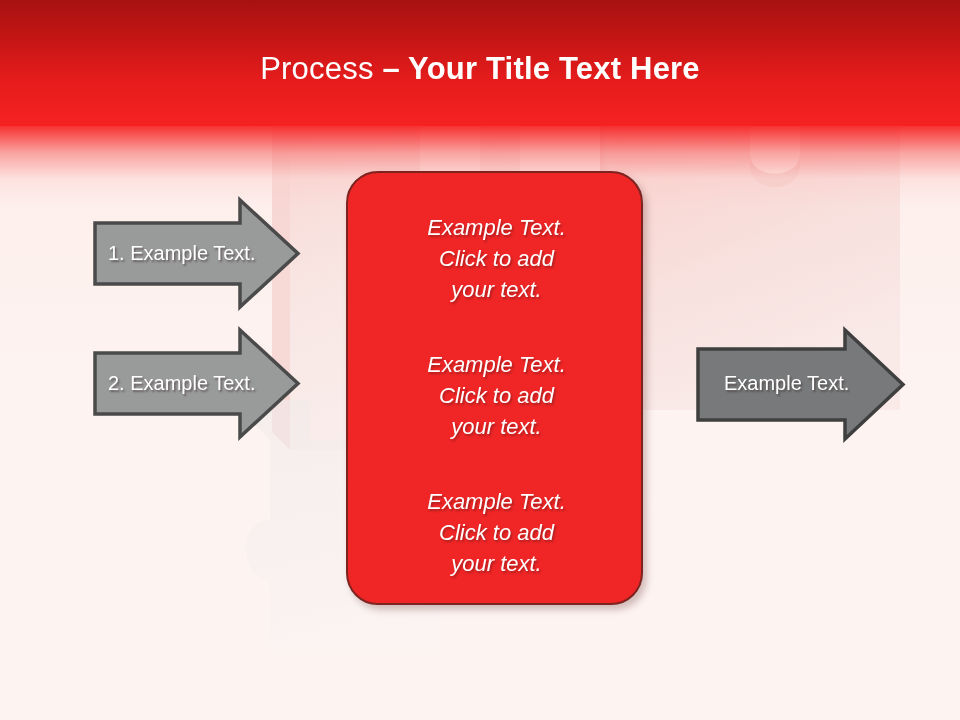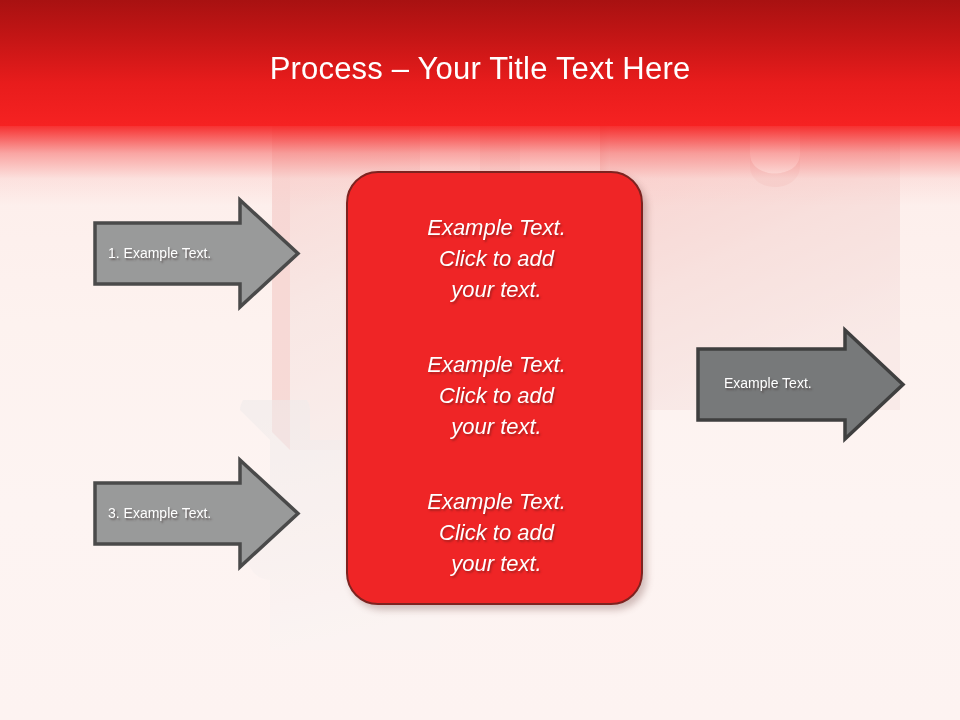--- a/index.html
+++ b/index.html
@@ -71,31 +71,31 @@
     top: 50px;
     width: 960px;
     text-align: center;
     color: #ffffff;
     font-size: 31px;
     line-height: 38px;
     letter-spacing: 0.2px;
     white-space: nowrap;
   }
   .slide-title .t-strong { font-weight: normal; }
-  .slide-title .t-rest { font-weight: normal; }
+  .slide-title .t-rest { font-weight: bold; }
 
   
   .arrow {
     position: absolute;
   }
   .arrow svg { display: block; overflow: visible; }
   .arrow-label {
     position: absolute;
     color: #ffffff;
-    font-size: 14px;
+    font-size: 20px;
     line-height: 20px;
     white-space: nowrap;
     text-shadow: 1.5px 1.5px 2px rgba(60,45,45,0.55);
   }
 
   .arrow-1 { left: 92px; top: 197px; }
   .arrow-2 { left: 92px; top: 327px; }
   .arrow-3 { left: 92px; top: 457px; }
   .arrow-out { left: 695px; top: 327px; }
 
@@ -205,27 +205,27 @@
     <span class="t-strong">Process</span><span class="t-rest"> – Your Title Text Here</span>
   </div>
 
   <div class="arrow arrow-1">
     <svg width="210" height="113" viewBox="0 0 210 113">
       <path d="M3 26 L148 26 L148 3 L206 56.5 L148 110 L148 87 L3 87 Z" fill="#999a9a" stroke="#4a4a4a" stroke-width="3.5" stroke-linejoin="miter"></path>
     </svg>
     <span class="arrow-label">1. Example Text.</span>
   </div>
 
-
-  <div class="arrow arrow-3">
+  <div class="arrow arrow-2">
     <svg width="210" height="113" viewBox="0 0 210 113">
       <path d="M3 26 L148 26 L148 3 L206 56.5 L148 110 L148 87 L3 87 Z" fill="#999a9a" stroke="#4a4a4a" stroke-width="3.5" stroke-linejoin="miter"></path>
     </svg>
-    <span class="arrow-label">3. Example Text.</span>
-  </div>
+    <span class="arrow-label">2. Example Text.</span>
+  </div>
+
 
   <div class="red-panel">
     <div class="red-panel-inner">
       <p class="red-para">
         <span>Example Text.</span><br>
         <span>Click  to add</span><br>
         <span>your text.</span>
       </p>
       <p class="red-para">
         <span>Example Text.</span><br>

